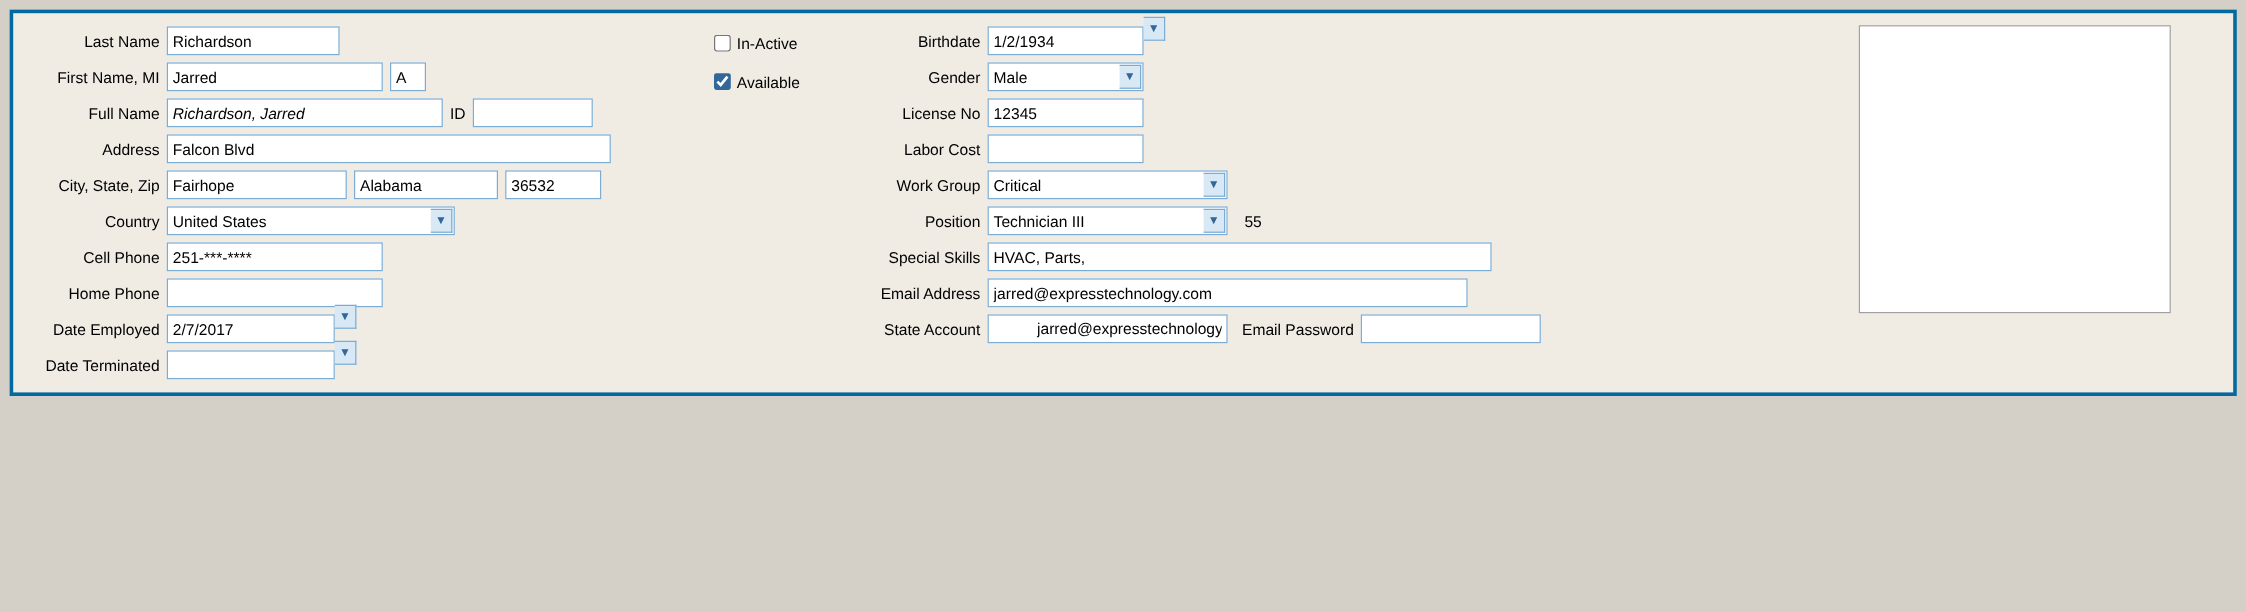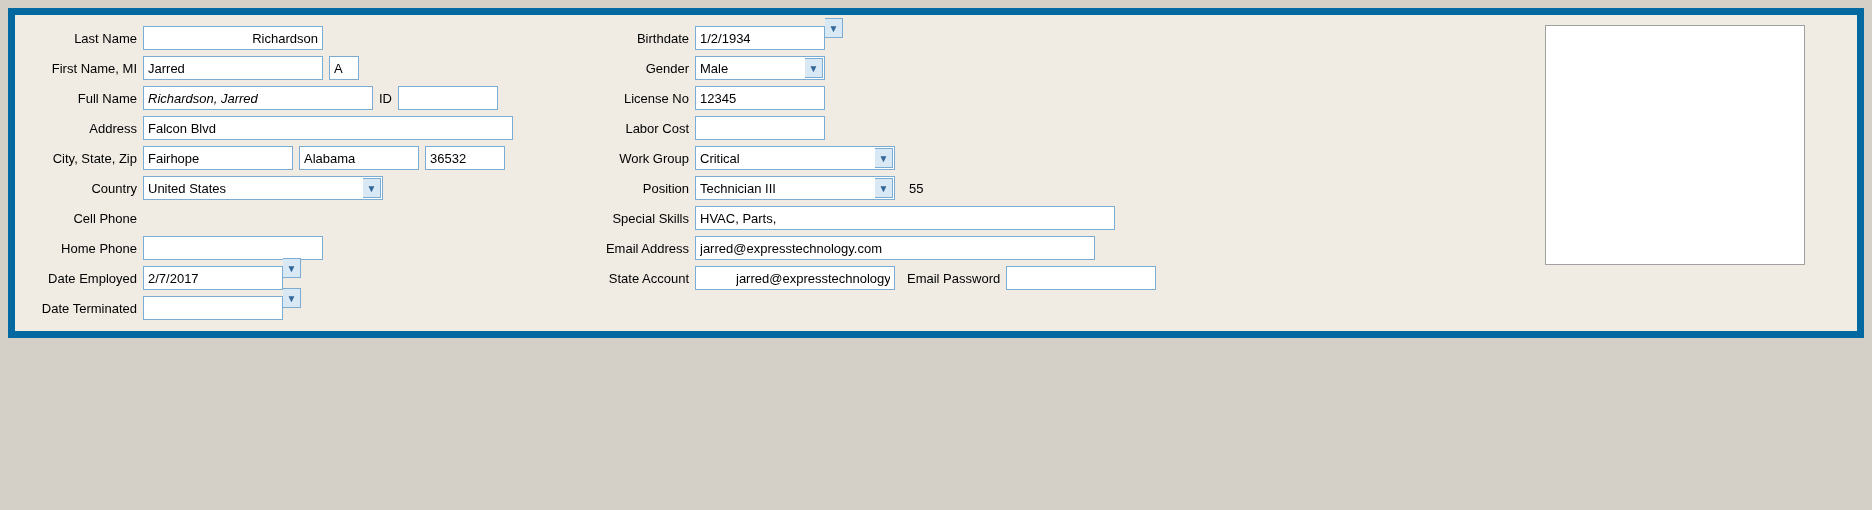--- a/index.html
+++ b/index.html
@@ -6,21 +6,21 @@
     body {
       background: #d4d0c8;
       font-family: Arial, sans-serif;
       font-size: 13px;
       color: #000;
       width: 1872px;
       min-height: 510px;
     }
     .form-container {
       background: #f0ece4;
-      border: 7px solid #0369a1;
+      border: 3px solid #0369a1;
       padding: 10px 12px;
       margin: 8px;
       display: flex;
       flex-direction: row;
       gap: 12px;
     }
     .col-left {
       display: flex;
       flex-direction: column;
       gap: 4px;
@@ -133,21 +133,21 @@
   </style>
 </head>
 <body>
 
 <div class="form-container">
 
   <div class="col-left">
 
     <div class="form-row">
       <span class="field-label">Last Name</span>
-      <input class="text-input" style="width: 180px; text-align: right;" type="text" value="Richardson">
+      <input class="text-input" style="width: 144px;" type="text" value="Richardson">
     </div>
 
     <div class="form-row">
       <span class="field-label">First Name, MI</span>
       <input class="text-input" style="width: 180px;" type="text" value="Jarred">
       <input class="text-input mi-input" type="text" value="A" style="">
     </div>
 
     <div class="form-row">
       <span class="field-label">Full Name</span>
@@ -175,20 +175,21 @@
           <option selected="">United States</option>
         </select>
         <div class="select-arrow">
           <span class="select-arrow-icon">▼</span>
         </div>
       </div>
     </div>
 
     <div class="form-row">
       <span class="field-label">Cell Phone</span>
+      <input class="text-input" style="width: 180px;" type="text" value="251-***-****">
     </div>
 
     <div class="form-row">
       <span class="field-label">Home Phone</span>
       <input class="text-input" style="width: 180px;" type="text" value="">
     </div>
 
     <div class="form-row">
       <span class="field-label">Date Employed</span>
       <div class="select-wrapper">
@@ -204,20 +205,34 @@
       <div class="select-wrapper">
         <input class="text-input" style="width: 140px;" type="text" value="">
         <div class="select-arrow" style="position:static; border:1px solid #7bacd4; border-left:none;">
           <span class="select-arrow-icon">▼</span>
         </div>
       </div>
     </div>
 
   </div>
 
+  <div style="display:flex; flex-direction:column; gap:4px; width:120px; padding-top:2px; flex-shrink:0;">
+    <div class="form-row" style="margin-bottom:2px;">
+      <div class="checkbox-wrapper">
+        <input type="checkbox" class="checkbox-input" style="">
+        <span>In-Active</span>
+      </div>
+    </div>
+    <div class="form-row">
+      <div class="checkbox-wrapper">
+        <input type="checkbox" class="checkbox-input" checked="" style="">
+        <span>Available</span>
+      </div>
+    </div>
+  </div>
 
   <div class="col-middle">
 
     <div class="form-row">
       <span class="field-label" style="width:90px;">Birthdate</span>
       <div class="select-wrapper">
         <input class="text-input" style="width: 130px;" type="text" value="1/2/1934">
         <div class="select-arrow" style="position:static; border:1px solid #7bacd4; border-left:none;">
           <span class="select-arrow-icon">▼</span>
         </div>

